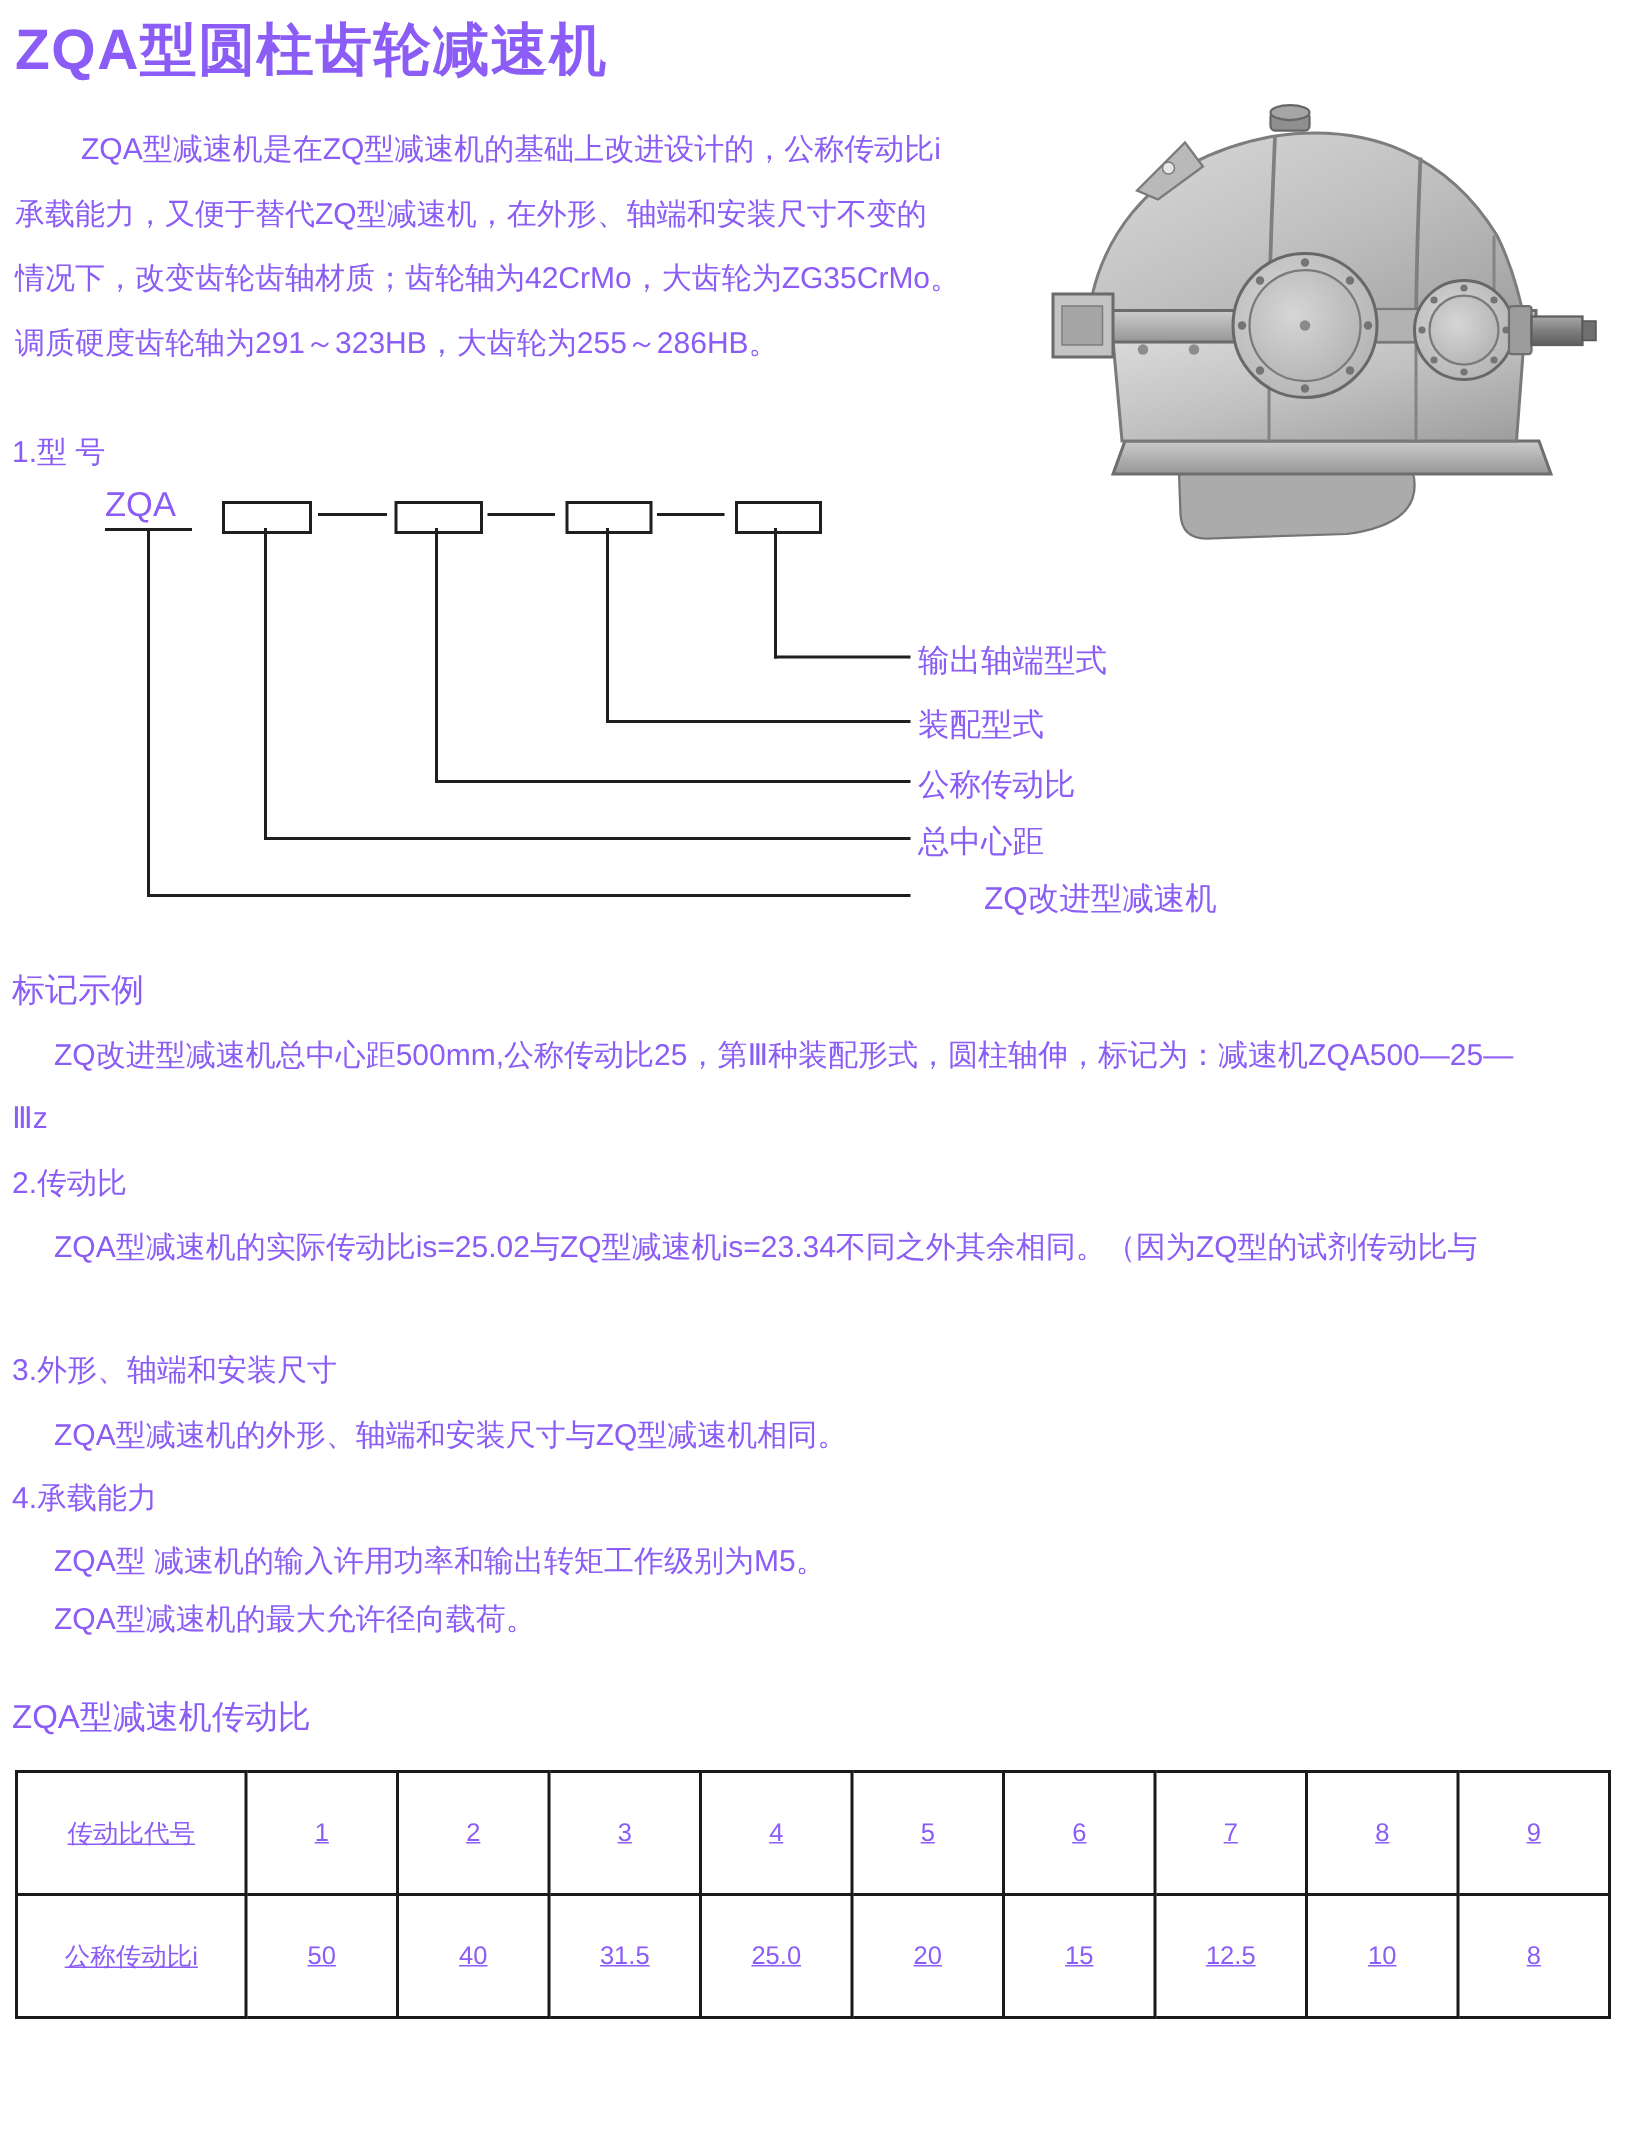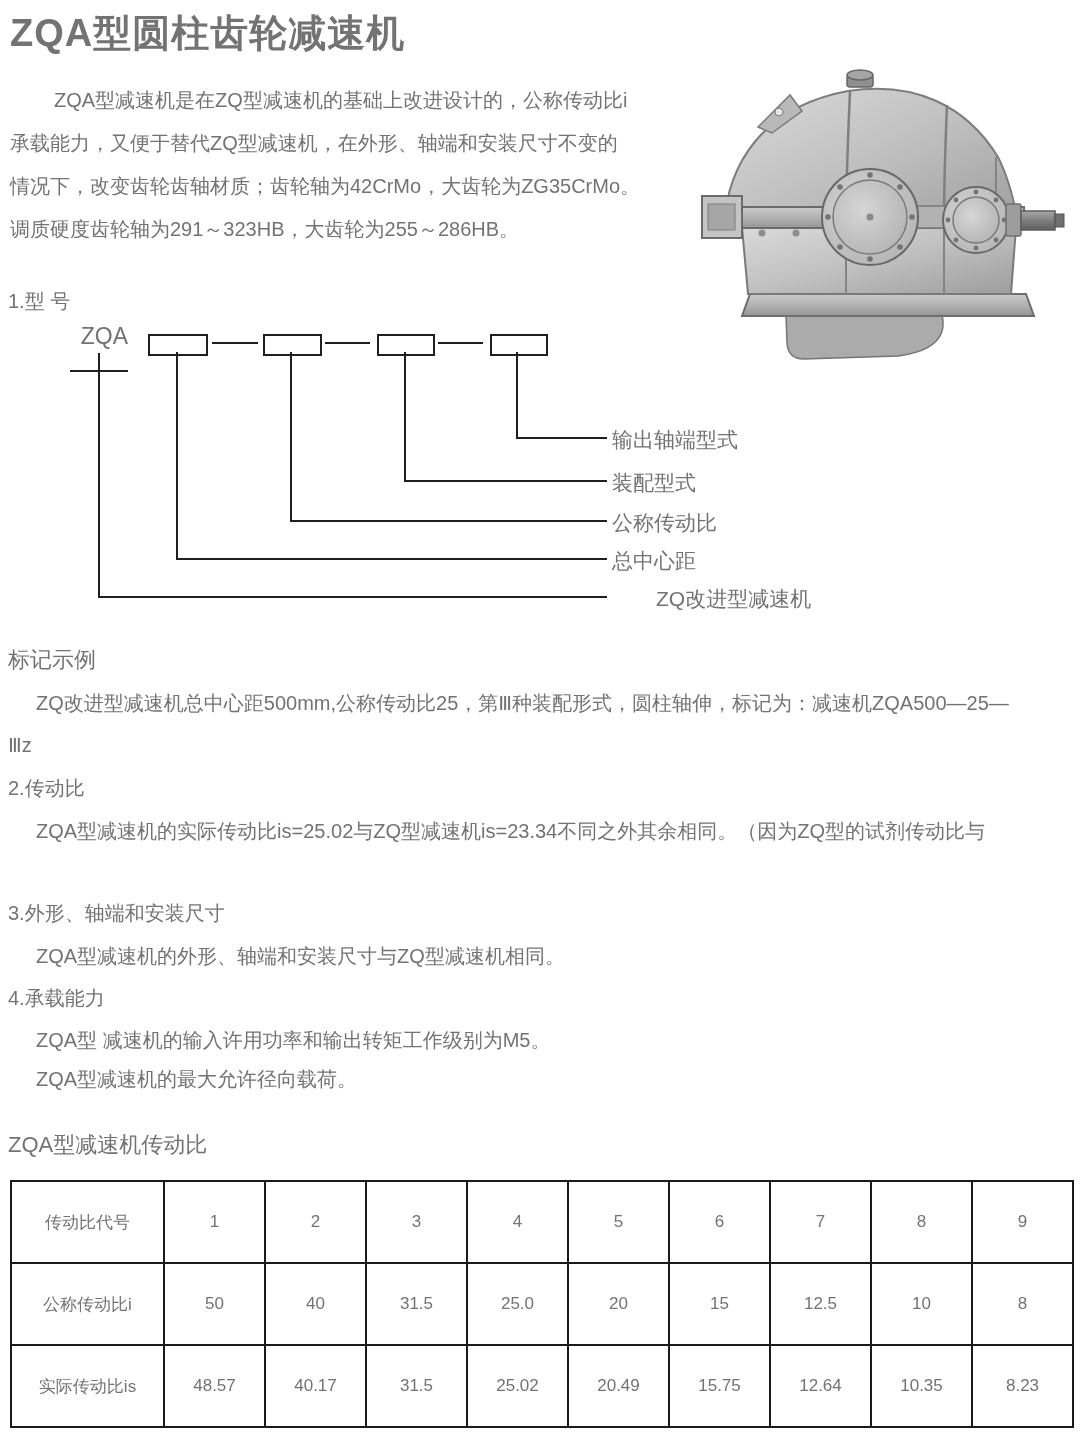--- a/index.html
+++ b/index.html
@@ -2,21 +2,21 @@
 <html><head>
 <meta charset="utf-8">
 <style>
   html,body{margin:0;padding:0;background:#ffffff;}
   .page{
     position:relative;
     width:1083px;
     height:1435px;
     background:#ffffff;
     font-family:"Liberation Sans","DejaVu Sans",sans-serif;
-    color:#737373;
+    color:#8b5cf6;
     overflow:hidden;
   }
   .abs{position:absolute;}
   .doc-title{
     top:8px;left:10px;
     font-size:38px;
     font-weight:bold;
     letter-spacing:1px;
     white-space:nowrap;
   }
@@ -36,36 +36,37 @@
   .d-box{
     position:absolute;
     height:18px;
     border:2px solid #1f1f1f;
     background:#ffffff;
   }
   .d-line{position:absolute;background:#1f1f1f;}
   .d-prefix{
     position:absolute;
     left:70px;top:3px;width:58px;
-    text-align:right;
+    text-align:left;
     font-size:23px;
     border-bottom:2px solid #1f1f1f;
-    padding-bottom:20px;
+    padding-bottom:2px;
   }
   .d-label{
     position:absolute;
     left:612px;
     font-size:21px;
     white-space:nowrap;
   }
   
   .ratio-table-wrap{top:1180px;left:10px;}
   table.ratio{
     border-collapse:collapse;
     table-layout:fixed;
+    text-decoration:underline;
   }
   table.ratio td{
     border:2px solid #1a1a1a;
     text-align:center;
     vertical-align:middle;
     font-size:17px;
     height:78px;
     background:#ffffff;
   }
   .photo{top:65px;left:700px;width:383px;height:295px;}
@@ -248,29 +249,17 @@
         <td>50</td>
         <td>40</td>
         <td>31.5</td>
         <td>25.0</td>
         <td>20</td>
         <td>15</td>
         <td>12.5</td>
         <td>10</td>
         <td>8</td>
       </tr>
-      <tr>
-        <td>实际传动比is</td>
-        <td>48.57</td>
-        <td>40.17</td>
-        <td>31.5</td>
-        <td>25.02</td>
-        <td>20.49</td>
-        <td>15.75</td>
-        <td>12.64</td>
-        <td>10.35</td>
-        <td>8.23</td>
-      </tr>
     </tbody>
       </table>
   </div>
 
 </div>
 
 </body></html>

